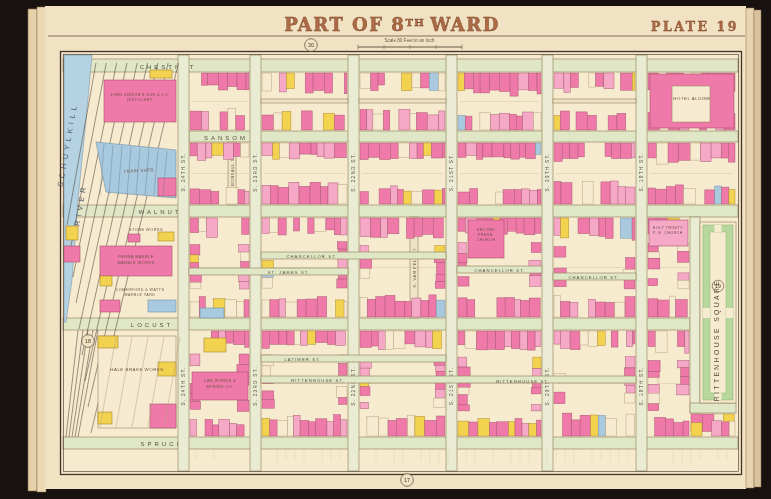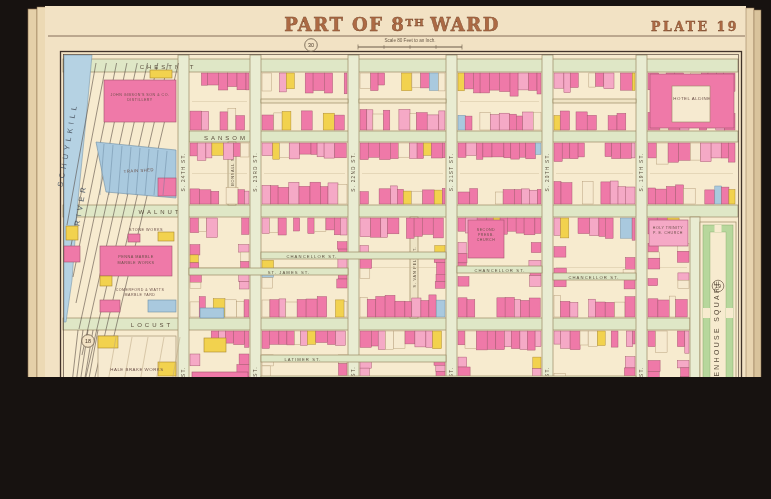--- a/index.html
+++ b/index.html
@@ -1,16 +1,16 @@
 <!DOCTYPE html>
 <html><head>
 <meta charset="utf-8">
 <style>
   html,body{margin:0;padding:0;background:#171210;}
-  .stage{position:relative;width:771px;height:377px;overflow:hidden;
+  .stage{position:relative;width:771px;height:499px;overflow:hidden;
          font-family:"Liberation Sans", sans-serif;}
   svg{display:block;}
   .title-txt{font-family:"DejaVu Serif", serif;font-weight:bold;}
   text{user-select:none;}
 </style>
 </head>
 <body>
 
 <div class="stage">
 <svg id="scene" width="771" height="499" viewBox="0 0 771 499">

